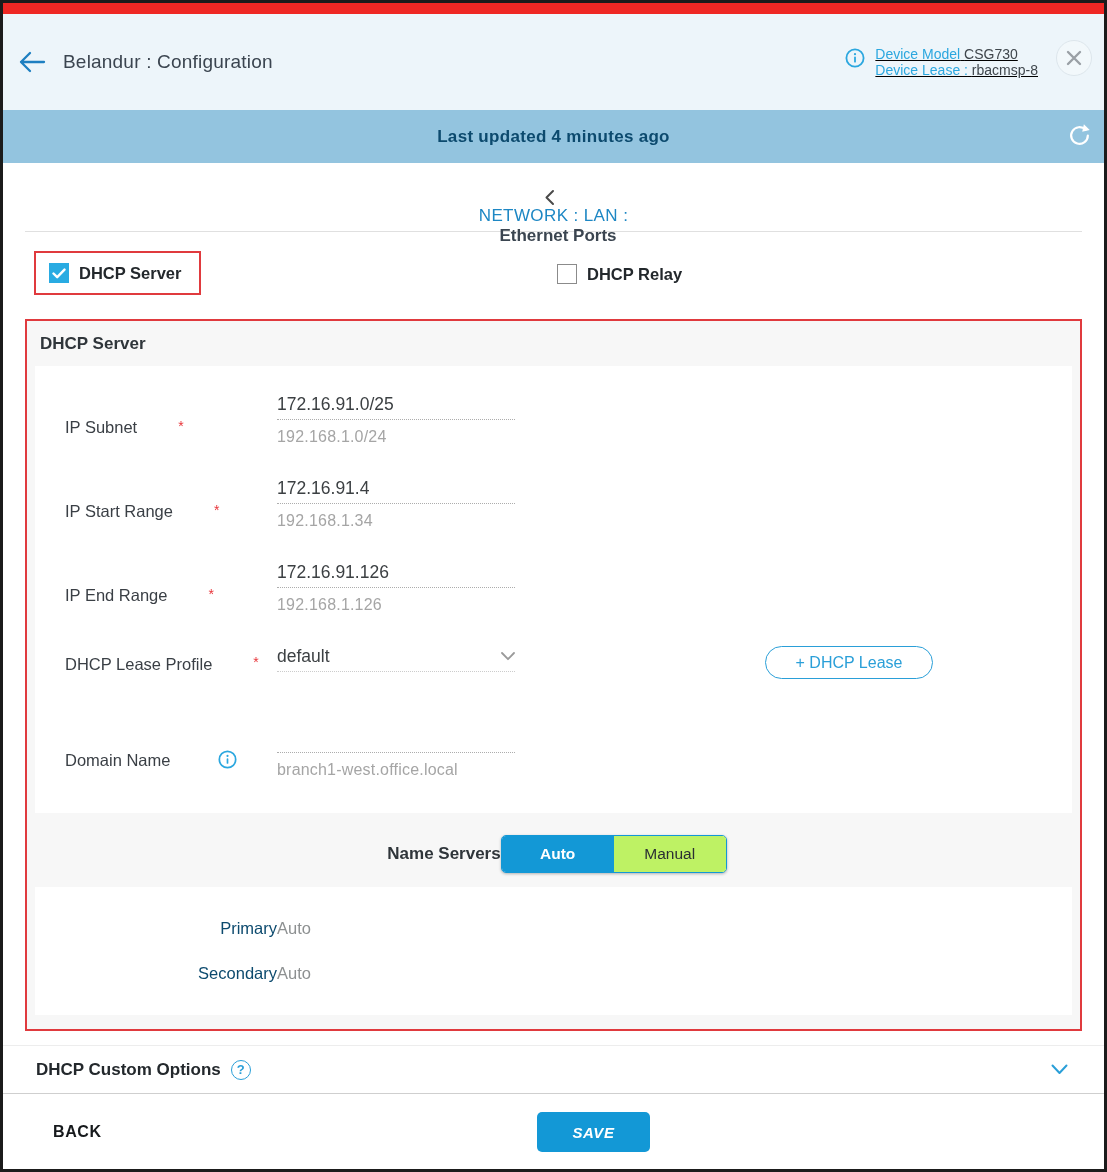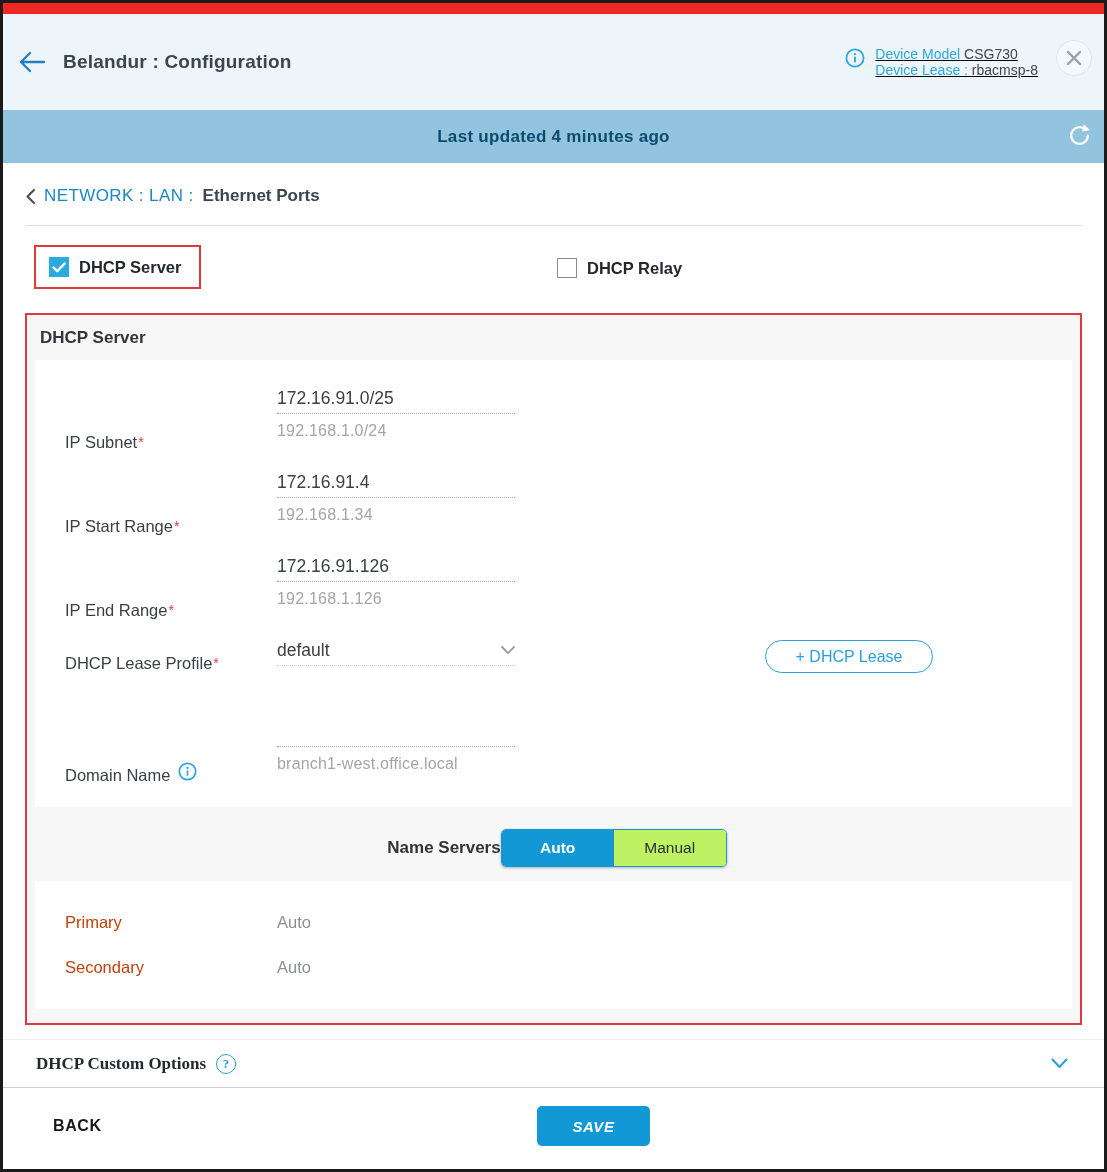--- a/index.html
+++ b/index.html
@@ -15,21 +15,21 @@
   
   .top-red-bar { height: 11px; background: #ee2724; }
 
   
   .app-header {
     height: 96px; background: #edf5fa;
     display: flex; align-items: center;
     padding: 0 12px 0 14px;
   }
   .back-arrow { width: 34px; height: 28px; display: flex; align-items: center; cursor: pointer; }
-  .app-title { font-size: 19px; color: #3b4550; margin-left: 12px; letter-spacing: .2px; font-weight: bold; }
+  .app-title { font-size: 19px; color: #3b4550; margin-left: 12px; letter-spacing: .2px; }
   .header-right { margin-left: auto; display: flex; align-items: flex-start; }
   .info-icon { margin-top: 2px; }
   .device-lines { font-size: 14px; line-height: 16px; margin-left: 10px; white-space: nowrap; text-decoration: underline; }
   .dev-label { color: #2ba7df; }
   .dev-value { color: #3f464c; }
   .close-btn {
     width: 36px; height: 36px; border-radius: 50%;
     border: 1px solid #dde6ec; background: #f2f8fb;
     display: flex; align-items: center; justify-content: center;
     margin-left: 18px; margin-top: -6px; cursor: pointer;
@@ -38,21 +38,21 @@
   
   .status-bar {
     height: 53px; background: #93c4df;
     display: flex; align-items: center; justify-content: center;
     position: relative;
   }
   .status-text { color: #0c4a6e; font-weight: bold; font-size: 17px; letter-spacing: .3px; }
   .refresh-btn { position: absolute; right: 12px; top: 50%; transform: translateY(-50%); cursor: pointer; background:none; border:none; }
 
   
-  .breadcrumb { margin: 20px 22px 0; font-size: 17px; display: flex; align-items: center; height: 26px; }
+  .breadcrumb { margin: 26px 22px 0; font-size: 17px; display: flex; align-items: center; height: 26px; flex-direction: column; }
   .crumb-chevron { margin-right: 8px; display:flex; align-items:center; cursor: pointer; }
   .crumb-path { color: #1d87c4; letter-spacing: .4px; cursor: pointer; }
   .crumb-current { color: #3b4550; font-weight: bold; margin-left: 9px; }
   .divider1 { height: 1px; background: #e0e0e0; margin: 16px 22px 0; }
 
   
   .checkbox-row { position: relative; margin: 19px 22px 0; height: 46px; }
   .cb-group { display: inline-flex; align-items: center; cursor: pointer; }
   .cb-group.highlighted { border: 2px solid #e03a3e; padding: 10px 18px 10px 13px; margin-left: 9px; }
   .cb-group.relay { position: absolute; left: 532px; top: 50%; transform: translateY(-50%); }
@@ -62,21 +62,21 @@
   .cb-label { font-weight: bold; font-size: 16.5px; color: #23282c; margin-left: 10px; }
 
   
   .dhcp-section { margin: 22px 22px 0; border: 2px solid #e03a3e; background: #f7f7f7; }
   .section-title { font-weight: bold; font-size: 17px; color: #2f353a; padding: 13px 0 12px 13px; }
   .panel { background: #fff; margin: 0 8px; }
   .panel.fields { padding: 28px 30px 22px; }
   .field-row { display: flex; margin-bottom: 20px; position: relative; min-height: 64px; }
   .field-row.no-hint { min-height: 33px; margin-bottom: 48px; }
   .field-row.last { margin-bottom: 0; }
-  .f-label { width: 212px; font-size: 16.5px; color: #3a3f45; padding-top: 3px; display: flex; align-items: flex-end; }
+  .f-label { width: 212px; font-size: 16.5px; color: #3a3f45; padding-top: 3px; display: flex; align-items: center; gap: 40px; }
   .req { color: #e8353a; font-size: 14px; margin-left: 1px; position: relative; top: -2px; }
   .f-input { width: 238px; }
   .f-value {
     font-size: 17.5px; color: #3c4043; min-height: 26px;
     border-bottom: 1px dotted #adadad; padding-bottom: 4px;
   }
   .f-value.select { display: flex; justify-content: space-between; align-items: center; cursor: pointer; border-bottom-color: #cccccc; }
   .f-hint { font-size: 16px; color: #a5a5a5; margin-top: 8px; letter-spacing: .2px; }
   .add-lease-btn {
     position: absolute; left: 700px; top: 0;
@@ -94,28 +94,28 @@
   .toggle {
     display: flex; border: 1px solid #1398d6; border-radius: 5px;
     overflow: hidden; background: #fff; box-shadow: 0 1px 3px rgba(0,0,0,.28);
   }
   .toggle-opt { width: 112px; height: 36px; display: flex; align-items: center; justify-content: center; font-size: 15.5px; cursor: pointer; }
   .toggle-opt.active { background: #1398d6; color: #fff; font-weight: bold; }
   .toggle-opt.inactive { color: #2b2f33; background: #bef264; }
   .panel.ns { margin-bottom: 14px; padding: 32px 30px; }
   .ns-row { display: flex; margin-bottom: 26px; font-size: 16.5px; }
   .ns-row.last { margin-bottom: 0; }
-  .ns-label { width: 212px; color: #c2410c; }
+  .ns-label { width: 212px; color: #0c4a6e; text-align: right; }
   .ns-value { color: #8d9091; }
 
   
   .custom-row {
     margin-top: 14px; height: 49px;
     border-top: 1px solid #ededed; border-bottom: 1px solid #cfcfcf;
-    display: flex; align-items: center; padding: 0 36px 0 33px; cursor: pointer; font-family: Liberation Serif, serif;
+    display: flex; align-items: center; padding: 0 36px 0 33px; cursor: pointer;
   }
   .custom-title { font-weight: bold; font-size: 17px; color: #23282c; display: flex; align-items: center; }
   .q-icon {
     width: 20px; height: 20px; border-radius: 50%;
     border: 1.6px solid #2a9fd8; color: #2a9fd8;
     font-size: 13px; font-weight: bold;
     display: flex; align-items: center; justify-content: center;
     margin-left: 10px; flex: none;
   }
   .accordion-chevron { margin-left: auto; display: flex; align-items: center; }

